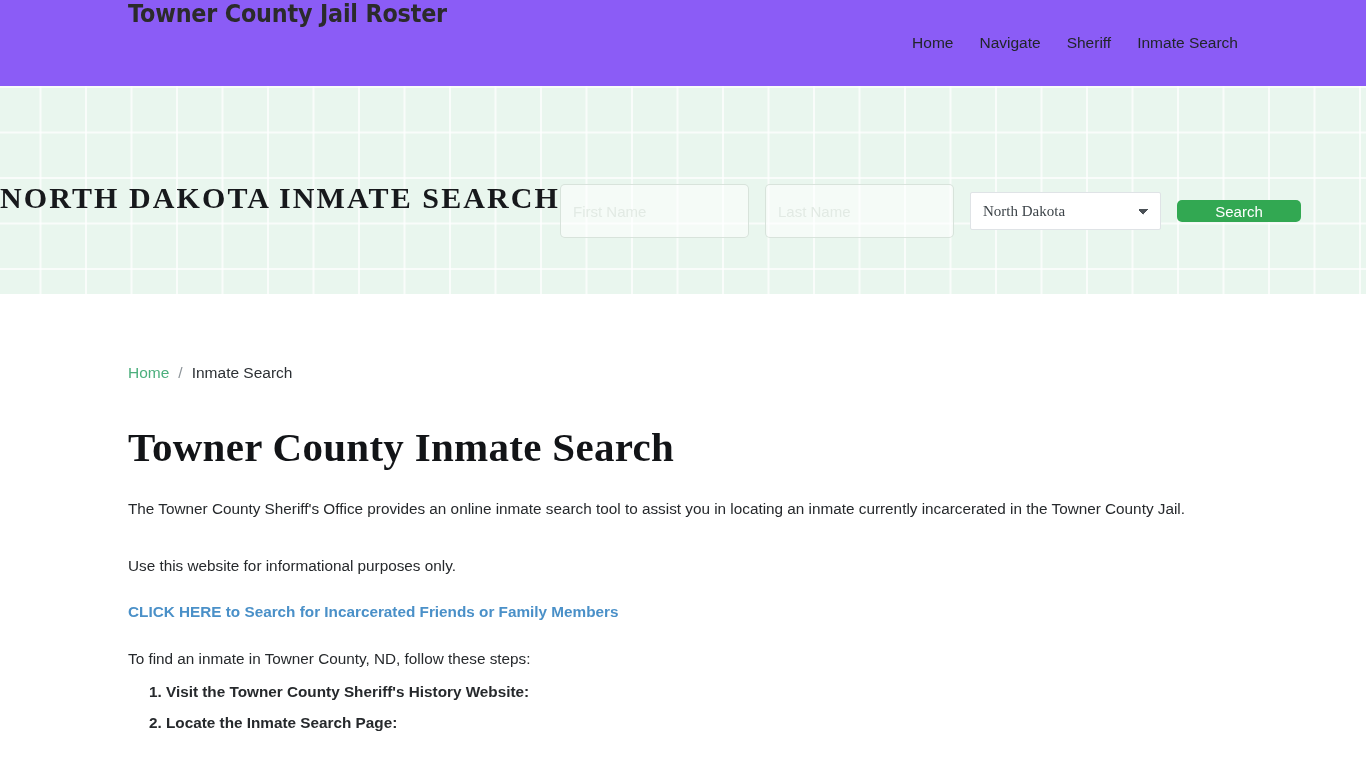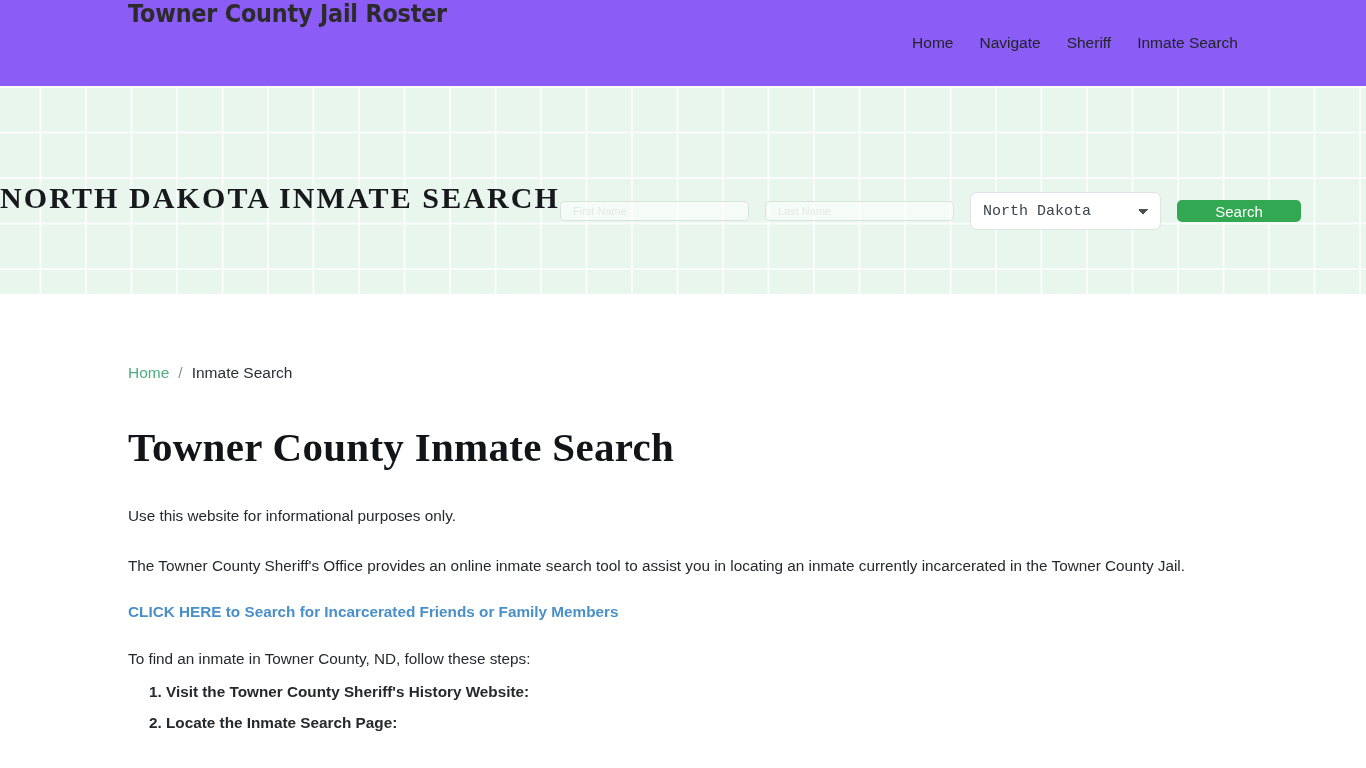--- a/index.html
+++ b/index.html
@@ -68,52 +68,52 @@
     margin: 0 0 27px 0;
     text-align: center;
   }
   .search-form {
     display: flex;
     align-items: center;
     gap: 16px;
   }
   .search-form input[type="text"] {
     width: 189px;
-    height: 20px;
+    height: 54px;
     padding: 6px 12px;
-    font-size: 11px;
+    font-size: 15px;
     font-family: "Liberation Sans", sans-serif;
     color: #3a3a3a;
     background: rgba(255,255,255,0.55);
     border: 1px solid rgba(210,222,214,0.85);
     border-radius: 5px;
     outline: none;
   }
   .search-form input[type="text"]::placeholder {
     color: #e2eae4;
     opacity: 1;
   }
   .state-select {
     width: 191px;
     height: 38px;
     padding: 5px 28px 5px 12px;
     font-size: 15px;
-    font-family: Liberation Mono, monospace;
+    font-family: Liberation Serif, serif;
     color: #3d4449;
     background-color: #ffffff;
     background-image:
       linear-gradient(45deg, transparent 50%, #4a5056 50%),
       linear-gradient(135deg, #4a5056 50%, transparent 50%);
     background-position:
       calc(100% - 17px) calc(50% + 1px),
       calc(100% - 12px) calc(50% + 1px);
     background-size: 5.5px 5.5px, 5.5px 5.5px;
     background-repeat: no-repeat;
     border: 1px solid #dfe3e6;
-    border-radius: 7px;
+    border-radius: 2px;
     -webkit-appearance: none;
     appearance: none;
     outline: none;
   }
   .search-button {
     width: 124px;
     height: 22px;
     background: #32a852;
     color: #ffffff;
     font-size: 15px;
@@ -215,23 +215,23 @@
 <main class="page-main">
 
   <div class="breadcrumb">
     <a href="#" class="crumb-link">Home</a>
     <span class="crumb-sep">/</span>
     <span class="crumb-current">Inmate Search</span>
   </div>
 
   <h2 class="page-title">Towner County Inmate Search</h2>
 
+  <p class="body-text tight">The Towner County Sheriff's Office provides an online inmate search tool to assist you in locating an inmate currently incarcerated in the Towner County Jail.</p>
+
   <p class="body-text">Use this website for informational purposes only.</p>
-
-  <p class="body-text tight">The Towner County Sheriff's Office provides an online inmate search tool to assist you in locating an inmate currently incarcerated in the Towner County Jail.</p>
 
   <a href="#" class="highlight-link">CLICK HERE to Search for Incarcerated Friends or Family Members</a>
 
   <p class="body-text tight">To find an inmate in Towner County, ND, follow these steps:</p>
 
   <ol class="steps-list">
     <li>
       <span>Visit the Towner County Sheriff's History Website:</span>
     </li>
     <li>

